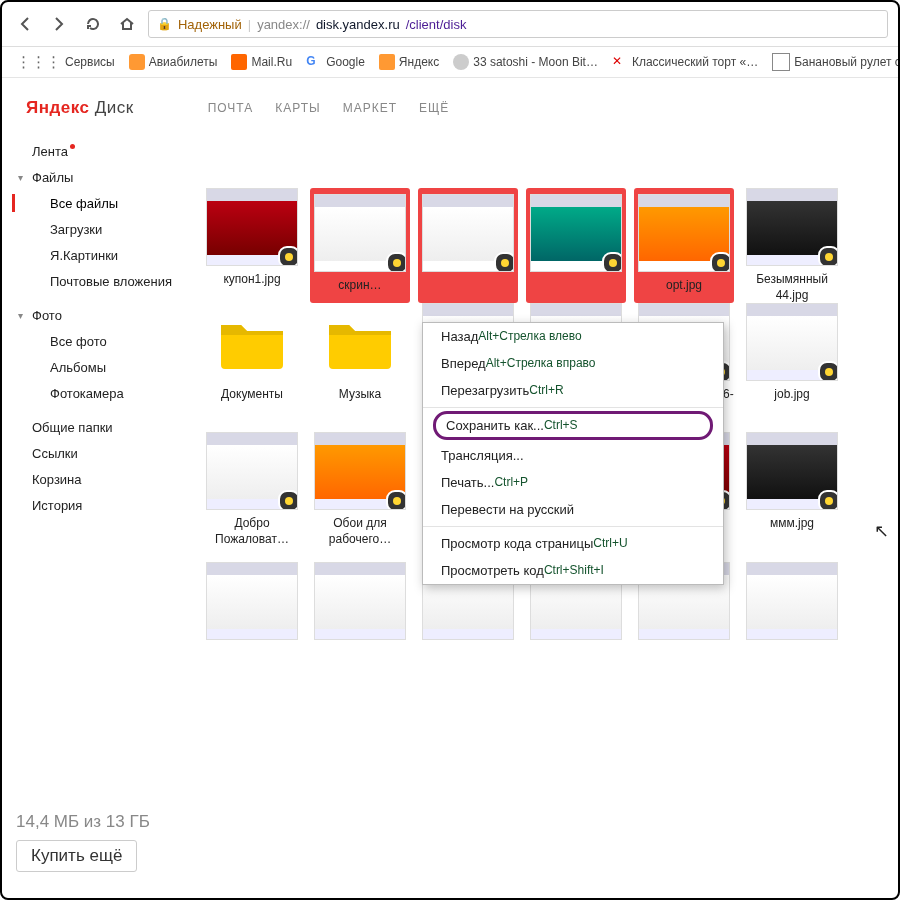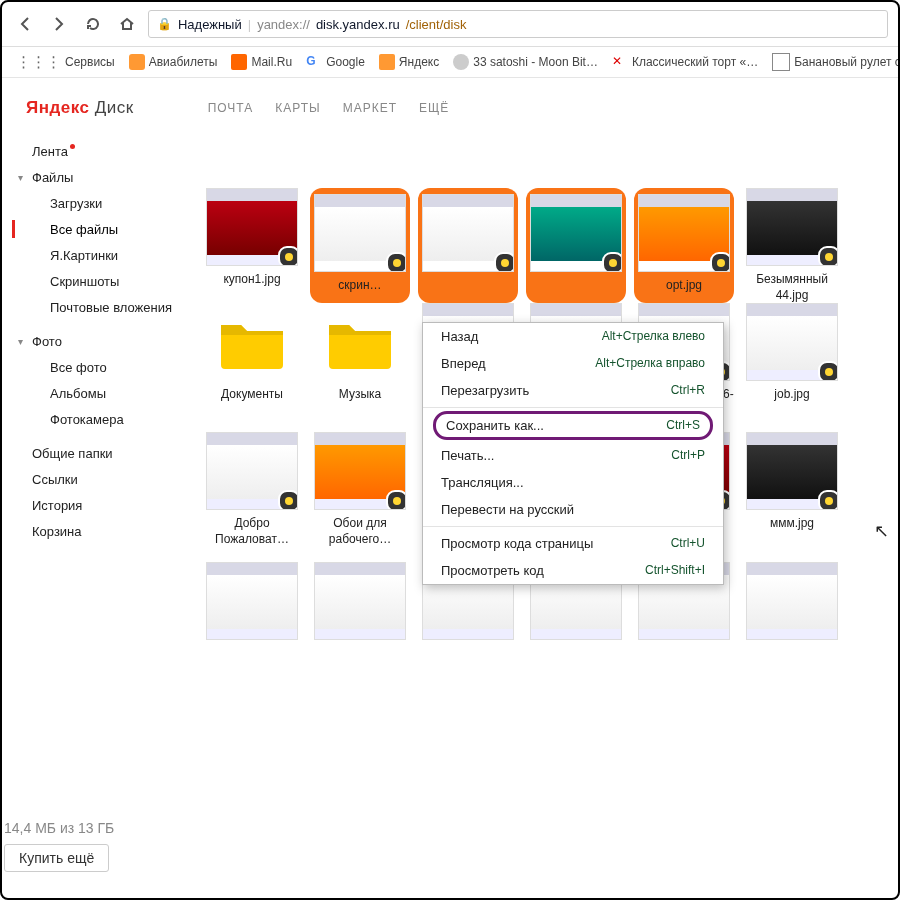--- a/index.html
+++ b/index.html
@@ -3,24 +3,24 @@
 <meta charset="utf-8">
 <style>
   html,body{margin:0;padding:0;font-family:Arial,Helvetica,sans-serif;font-size:13px;color:#222;background:#fff}
   .window{width:900px;height:900px;border:2px solid #000;border-radius:8px;box-sizing:border-box;position:relative;overflow:hidden}
   
   .toolbar{height:44px;display:flex;align-items:center;gap:8px;padding:0 10px;border-bottom:1px solid #ddd}
   .nav-btn{width:26px;height:26px;display:flex;align-items:center;justify-content:center;color:#555;border-radius:14px}
   .nav-btn svg{stroke:#555;stroke-width:2;fill:none}
   .address{flex:1;height:26px;display:flex;align-items:center;gap:6px;padding:0 8px;border:1px solid #ccc;border-radius:3px;background:#fff;font-size:13px}
   .lock{color:#0a8f3c;font-size:12px}
-  .secure{color:#0f172a}
+  .secure{color:#a16207}
   .url-proto{color:#888}
   .url-host{color:#0f172a}
-  .url-path{color:#a16207}
+  .url-path{color:#4c1d95}
   .bm-bar{height:30px;display:flex;align-items:center;gap:6px;padding:0 10px;border-bottom:1px solid #e5e5e5;font-size:12px;color:#444;overflow:hidden;white-space:nowrap}
   .bm{display:flex;align-items:center;gap:4px;padding:0 4px;cursor:pointer}
   .bm .ic{width:16px;height:16px;display:inline-block}
   .bm-eye{background:#f93;border-radius:3px}
   .bm-y{background:#f93;border-radius:2px}
   .bm-mail{background:#f60;border-radius:2px}
   .bm-g{color:#4285f4;font-weight:bold}
   .bm-x{color:#d00}
   .bm-doc{border:1px solid #888}
   .bm-moon{background:#ccc;border-radius:8px}
@@ -35,37 +35,37 @@
   
   .main{display:flex;height:calc(100% - 44px - 30px - 64px)}
   .sidebar{width:180px;padding:10px 0 0 10px;box-sizing:border-box;overflow:auto}
   .sb-item{display:flex;align-items:center;height:26px;padding-left:6px;font-size:13px;color:#222;cursor:pointer}
   .sb-item .ar{width:14px;color:#888;font-size:10px}
   .sb-item.sub{padding-left:38px}
   .sb-item.sel{color:#000}
   .sb-item.sel::before{content:"";position:absolute;left:10px;width:3px;height:18px;background:#e52620}
   .sidebar{position:relative}
   .red-dot{width:5px;height:5px;background:#e52620;border-radius:50%;display:inline-block;margin-left:2px;position:relative;top:-5px}
-  .sb-footer{position:absolute;bottom:14px;left:2px;font-size:14px;color:#888}
+  .sb-footer{position:absolute;bottom:14px;left:14px;font-size:17px;color:#888}
   .buy{margin-top:8px;display:inline-block;padding:5px 14px;border:1px solid #ccc;border-radius:3px;color:#333;background:#fff;cursor:pointer}
   .content{flex:1;overflow:auto;padding:60px 0 0 20px;position:relative}
   .grid{display:flex;flex-wrap:wrap;gap:22px 8px}
   .file{width:100px;text-align:center;font-size:12px;cursor:pointer}
   .thumb{width:92px;height:78px;margin:0 auto 6px;background:#eef;border:1px solid #ddd;box-sizing:border-box;position:relative;overflow:hidden}
   .file.sel .thumb{background:#fff}
-  .file.sel{background:#f97316;border-radius:12px;padding:6px 4px 8px;box-sizing:border-box}
+  .file.sel{background:#ef4444;border-radius:3px;padding:6px 4px 8px;box-sizing:border-box}
   .folder-ico{width:92px;height:78px;margin:0 auto 6px;display:flex;align-items:center;justify-content:center}
   .folder-ico svg{width:70px;height:58px}
   .sync{position:absolute;right:-3px;bottom:-3px;width:18px;height:18px;border-radius:9px;background:#333;border:2px solid #fff;display:flex;align-items:center;justify-content:center}
   .sync::after{content:"";width:8px;height:8px;border-radius:4px;background:#ffd633}
   .fname{line-height:1.3;word-break:break-word}
   .section-label{color:#999;font-size:12px;letter-spacing:1px;margin:12px 0 14px 4px}
   
   .ctx{position:absolute;top:320px;left:420px;width:300px;background:#fff;border:1px solid #bbb;box-shadow:2px 3px 10px rgba(0,0,0,.25);font-size:13px;z-index:50}
-  .ctx-item{display:flex;justify-content:space-between;padding:6px 18px;cursor:pointer}
+  .ctx-item{display:flex;padding:6px 18px;cursor:pointer}
   .ctx-item .sc{color:#14532d;font-size:12px}
   .ctx-sep{height:1px;background:#e3e3e3;margin:3px 0}
   .ctx-hi{border:3px solid #701a75;border-radius:14px;margin:2px 10px}
   .ctx-hi .ctx-item{padding:4px 10px}
   .cursor{position:absolute;top:518px;left:872px;font-size:18px;z-index:60;pointer-events:none}
   
   .t-top{height:12px;background:#d8d8e6}
   .t-body{height:54px;background:linear-gradient(#fff,#f3f3f7)}
   .t-red .t-body{background:linear-gradient(#b01,#700)}
   .t-teal .t-body{background:linear-gradient(#0a8,#066)}
@@ -158,31 +158,28 @@
     <div id="sb-list">
           <div class="sb-item">
             <span class="ar"></span>
             <span>Лента</span>
             <span class="red-dot"></span>
           </div>
           <div class="sb-item">
             <span class="ar">▾</span>
             <span>Файлы</span>
           </div>
-          <div class="sb-item sub">
-            <span>Загрузки</span>
-          </div>
           <div class="sb-item sub sel">
             <span>Все файлы</span>
           </div>
           <div class="sb-item sub">
+            <span>Загрузки</span>
+          </div>
+          <div class="sb-item sub">
             <span>Я.Картинки</span>
-          </div>
-          <div class="sb-item sub">
-            <span>Скриншоты</span>
           </div>
           <div class="sb-item sub">
             <span>Почтовые вложения</span>
           </div>
           <div style="height: 8px;"></div>
           <div class="sb-item">
             <span class="ar">▾</span>
             <span>Фото</span>
           </div>
           <div class="sb-item sub">
@@ -198,25 +195,25 @@
           <div class="sb-item">
             <span class="ar"></span>
             <span>Общие папки</span>
           </div>
           <div class="sb-item">
             <span class="ar"></span>
             <span>Ссылки</span>
           </div>
           <div class="sb-item">
             <span class="ar"></span>
+            <span>Корзина</span>
+          </div>
+          <div class="sb-item">
+            <span class="ar"></span>
             <span>История</span>
-          </div>
-          <div class="sb-item">
-            <span class="ar"></span>
-            <span>Корзина</span>
           </div>
         </div>
     <div class="sb-footer">
       <div>14,4 МБ из 13 ГБ</div>
       <div class="buy">Купить ещё</div>
     </div>
   </div>
 
   <div class="content">
     <div class="grid" id="row1">
@@ -429,27 +426,27 @@
         <span class="sc">Ctrl+R</span>
       </div>
       <div class="ctx-sep"></div>
       <div class="ctx-hi">
         <div class="ctx-item">
           <span>Сохранить как...</span>
           <span class="sc">Ctrl+S</span>
         </div>
       </div>
       <div class="ctx-item">
+        <span>Трансляция...</span>
+      </div>
+      <div class="ctx-item">
         <span>Печать...</span>
         <span class="sc">Ctrl+P</span>
       </div>
       <div class="ctx-item">
-        <span>Трансляция...</span>
-      </div>
-      <div class="ctx-item">
         <span>Перевести на русский</span>
       </div>
       <div class="ctx-sep"></div>
       <div class="ctx-item">
         <span>Просмотр кода страницы</span>
         <span class="sc">Ctrl+U</span>
       </div>
       <div class="ctx-item">
         <span>Просмотреть код</span>
         <span class="sc">Ctrl+Shift+I</span>

